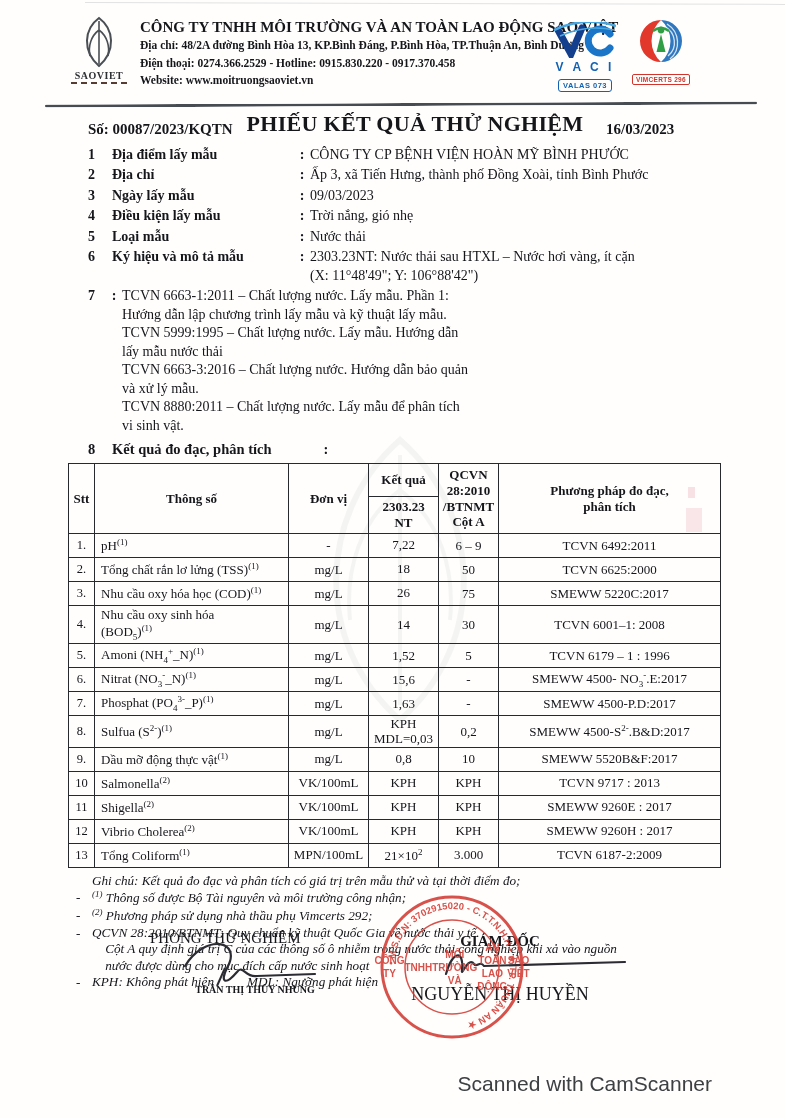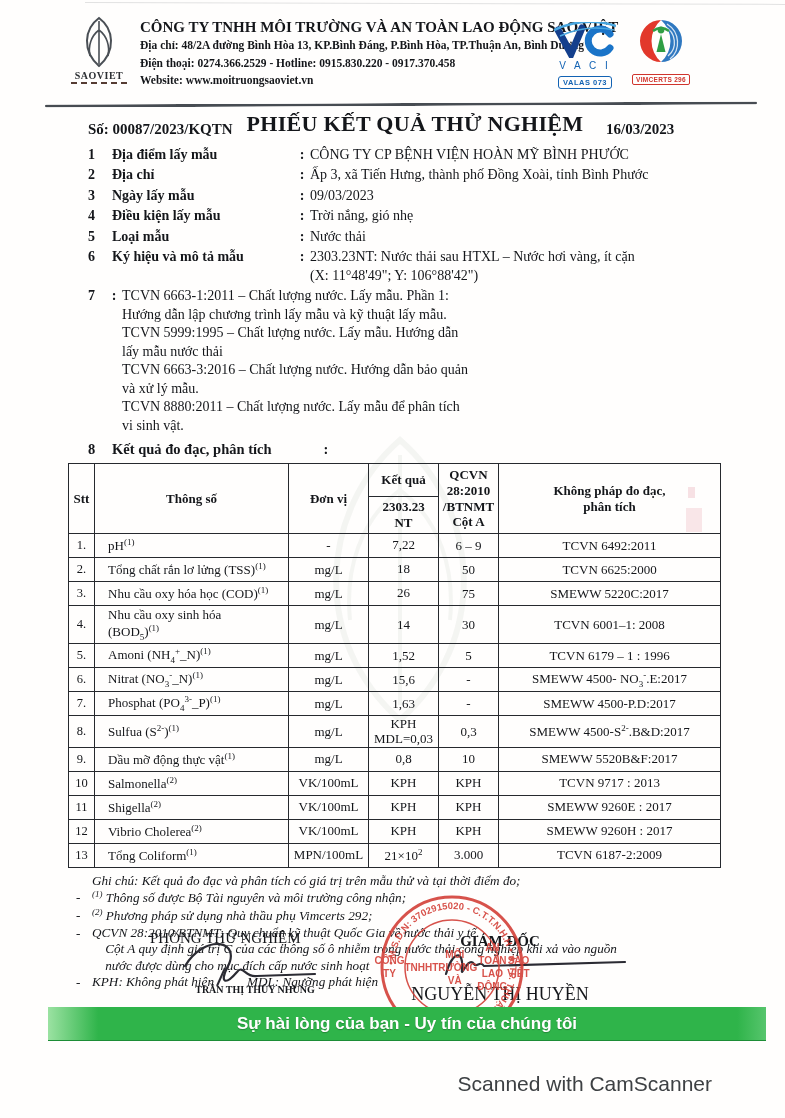--- a/index.html
+++ b/index.html
@@ -9,21 +9,21 @@
              transform:rotate(.15deg);}
   
   .logo{position:absolute;left:64px;top:16px;width:70px;text-align:center;}
   .logo-text{font-weight:bold;font-size:10px;letter-spacing:.5px;color:#2c2f33;margin-top:-2px;}
   .logo-dashes{margin:1px auto 0;width:56px;border-top:2px dashed #563c33;}
   .company{position:absolute;left:140px;top:18px;width:430px;}
   .company-name{font-size:15px;font-weight:bold;white-space:nowrap;line-height:1.25;}
   .company-line{font-size:11.5px;font-weight:bold;white-space:nowrap;line-height:1.55;}
   .vaci{position:absolute;left:549px;top:22px;width:72px;text-align:center;
         font-family:"Liberation Sans",sans-serif;}
-  .vaci-name{font-size:10px;font-weight:normal;color:#1262b3;letter-spacing:3px;margin-top:-2px;}
+  .vaci-name{font-size:12px;font-weight:bold;color:#1262b3;letter-spacing:3px;margin-top:-2px;}
   .vaci-badge{display:inline-block;margin-top:2px;border:1px solid #1262b3;border-radius:3px;
               color:#1262b3;font-size:7.5px;font-weight:bold;padding:1px 4px;letter-spacing:.5px;}
   .vimc{position:absolute;left:630px;top:18px;width:62px;text-align:center;
         font-family:"Liberation Sans",sans-serif;}
   .vimc-badge{display:inline-block;margin-top:3px;border:1px solid #d0342c;border-radius:2px;
               color:#d0342c;font-size:6.5px;font-weight:bold;padding:1px 3px;letter-spacing:.3px;}
   .header-rule{position:absolute;top:103px;left:45px;width:712px;border-top:3px solid #474c52;
                transform:rotate(-.25deg);border-radius:2px;}
   
   .doc-no{position:absolute;top:121px;left:88px;font-size:15px;font-weight:bold;}
@@ -42,21 +42,21 @@
   .section8 .s8-no{width:24px;}
   .section8 .s8-sep{margin-left:52px;}
   
   table.results{border-collapse:collapse;table-layout:fixed;width:652px;
                 font-size:13px;}
   .results th,.results td{border:1.5px solid #26292e;padding:1px 3px;text-align:center;
                           vertical-align:middle;}
   .results th{font-weight:bold;font-size:13px;white-space:pre-line;line-height:1.2;}
   th.h-result-group{height:30px;}
   th.h-result-sub{height:34px;}
-  td.c-param{text-align:left;padding-left:13px;white-space:pre-line;line-height:1.2;}
+  td.c-param{text-align:left;padding-left:6px;white-space:pre-line;line-height:1.2;}
   td.c-stt{font-size:12.5px;}
   td.c-result{line-height:1.1;}
   .results td{height:21px;}
   sup{font-size:9px;}
   sub{font-size:9px;}
   
   .notes{margin-top:5px;padding-left:6px;font-style:italic;font-size:13.2px;line-height:1.24;}
   .note-line{display:flex;}
   .note-bullet{width:16px;flex:none;text-align:left;padding-left:2px;}
   .note-text{flex:1;white-space:pre-wrap;}
@@ -227,21 +227,21 @@
       <thead>
         <tr>
           <th rowspan="2">Stt</th>
           <th rowspan="2">Thông số</th>
           <th rowspan="2">Đơn vị</th>
           <th class="h-result-group">Kết quả</th>
           <th rowspan="2">QCVN
 28:2010
 /BTNMT
 Cột A</th>
-          <th rowspan="2">Không pháp đo đạc,
+          <th rowspan="2">Phương pháp đo đạc,
 phân tích</th>
         </tr>
         <tr>
           <th class="h-result-sub">2303.23
 NT</th>
         </tr>
       </thead>
       <tbody>
 
           <tr>
@@ -305,21 +305,21 @@
             <td class="c-result">1,63</td>
             <td class="c-limit">-</td>
             <td class="c-method">SMEWW 4500-P.D:2017</td>
           </tr>
 
           <tr>
             <td class="c-stt">8.</td>
             <td class="c-param">Sulfua (S<sup>2-</sup>)<sup>(1)</sup></td>
             <td class="c-unit">mg/L</td>
             <td class="c-result">KPH<br>MDL=0,03</td>
-            <td class="c-limit">0,3</td>
+            <td class="c-limit">0,2</td>
             <td class="c-method">SMEWW 4500-S<sup>2-</sup>.B&amp;D:2017</td>
           </tr>
 
           <tr>
             <td class="c-stt">9.</td>
             <td class="c-param">Dầu mỡ động thực vật<sup>(1)</sup></td>
             <td class="c-unit">mg/L</td>
             <td class="c-result">0,8</td>
             <td class="c-limit">10</td>
             <td class="c-method">SMEWW 5520B&amp;F:2017</td>
@@ -420,22 +420,19 @@
     </svg>
     <div class="stamp-center">
       <div>CÔNG TY</div>
       <div>TNHH</div>
       <div>MÔI TRƯỜNG VÀ</div>
       <div>AN TOÀN LAO ĐỘNG</div>
       <div>SAO VIỆT</div>
     </div>
   </div>
 
-  <div class="banner">
-    <span class="banner-text">Sự hài lòng của bạn - Uy tín của chúng tôi</span>
-  </div>
 
   <div class="pink-a"></div>
   <div class="pink-b"></div>
 
   <div class="scanner">Scanned with CamScanner</div>
 
 </div>
 
 </body></html>

